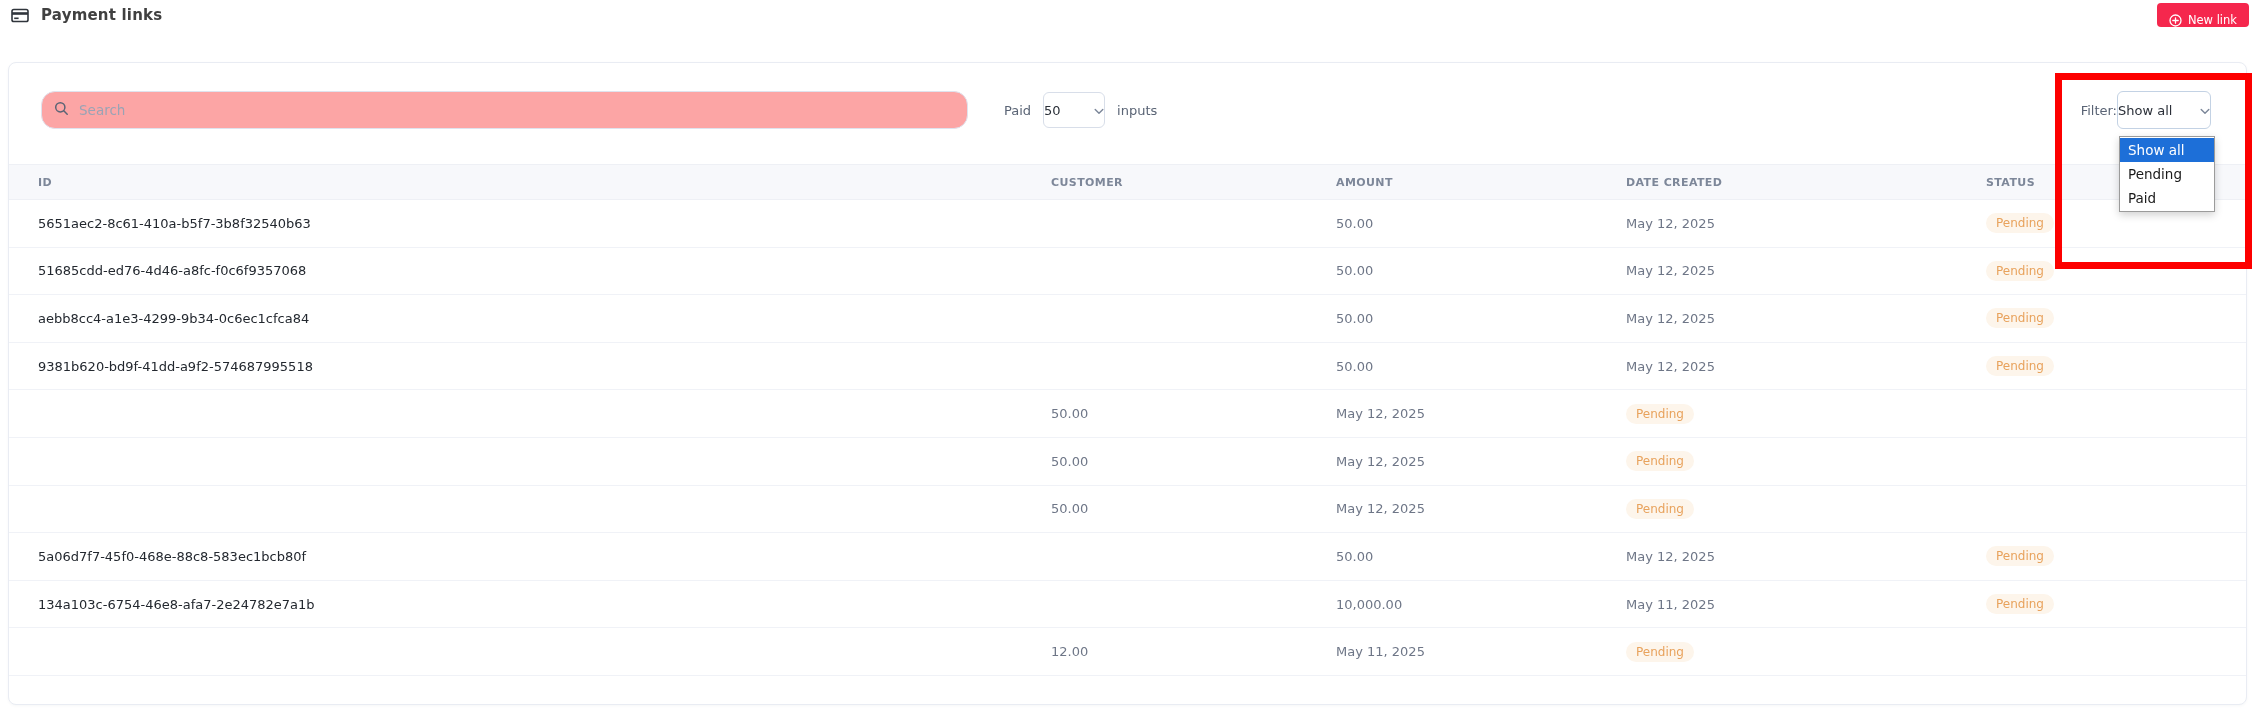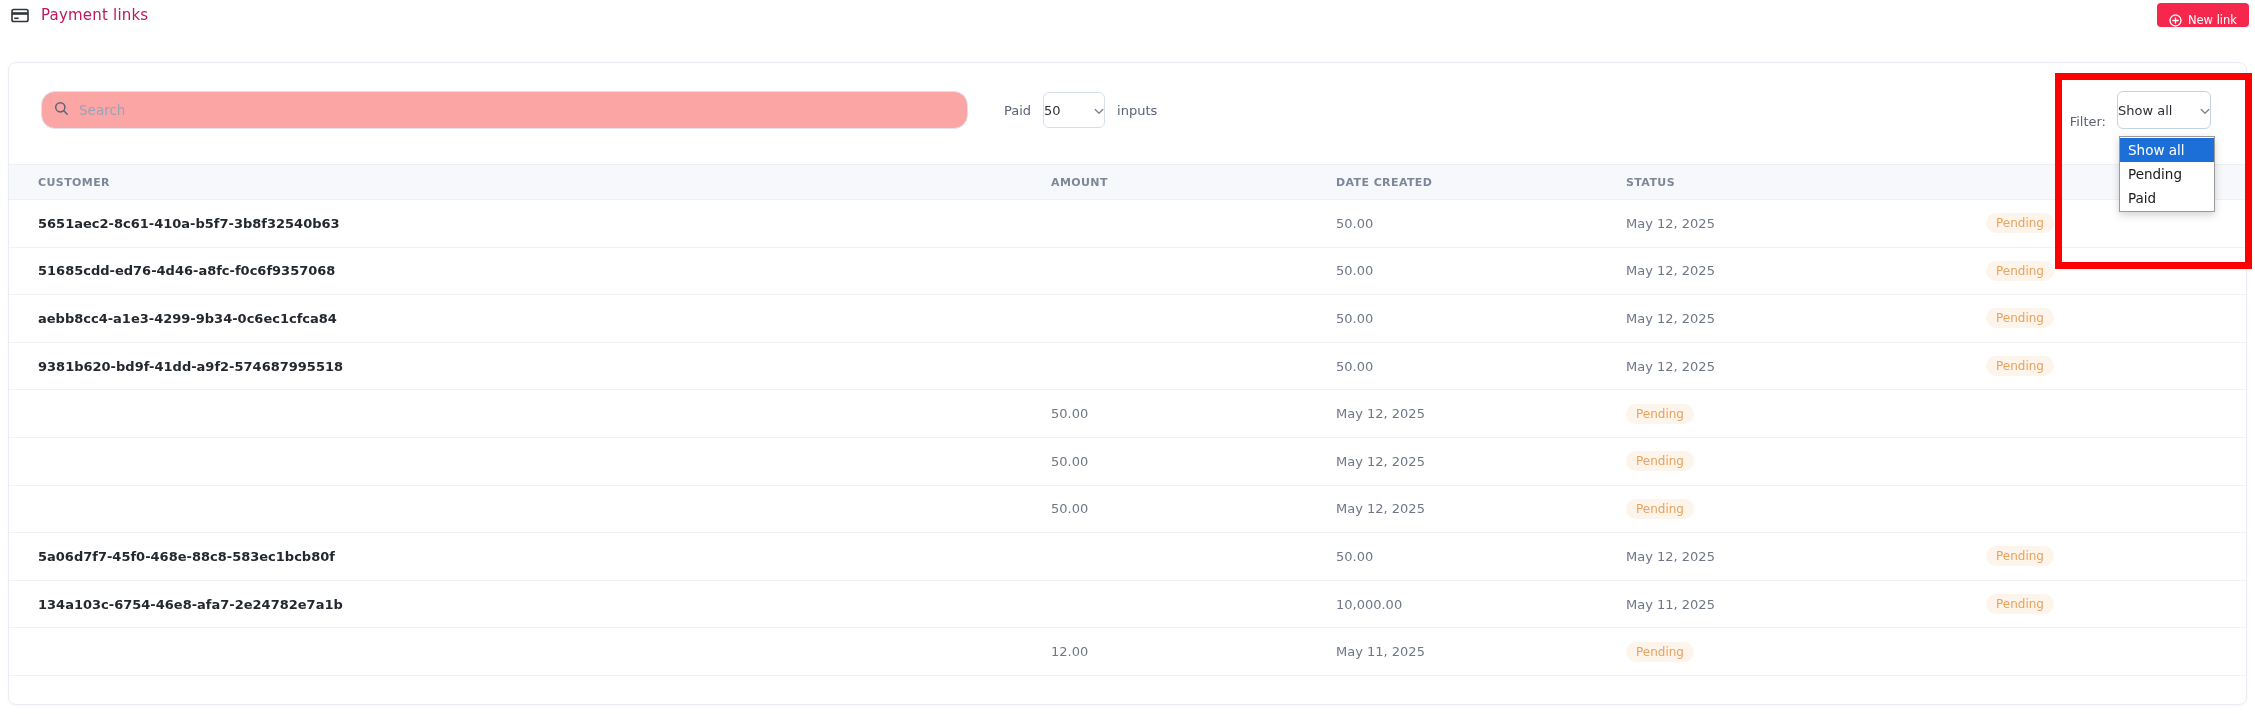--- a/index.html
+++ b/index.html
@@ -4,21 +4,21 @@
 <style>
   * { margin:0; padding:0; box-sizing:border-box; }
   html,body { width:2255px; height:714px; background:#ffffff; overflow:hidden;
               font-family:"DejaVu Sans","Liberation Sans",sans-serif; }
   .app { position:relative; width:2255px; height:714px; }
 
   
   .topbar { position:absolute; left:0; top:0; width:100%; height:32px; background:#fff; }
   .topbar-left { position:absolute; left:11px; top:6px; display:flex; align-items:center; gap:12px; }
   .cc-icon svg { display:block; }
-  .page-title { font-size:15px; font-weight:normal; color:#be185d; letter-spacing:.2px; }
+  .page-title { font-size:15px; font-weight:bold; color:#404040; letter-spacing:.2px; }
   .new-link-btn { position:absolute; right:6px; top:3px; height:24px; display:flex; align-items:flex-end;
                   gap:6px; padding:0 12px; background:#f5274d; border:none; border-radius:4px;
                   color:#fff; font-size:11.5px; font-family:inherit; cursor:pointer; }
   .new-link-btn svg { display:block; }
 
   
   .card { position:absolute; left:8px; top:62px; width:2239px; height:643px; background:#fff;
           border:1px solid #e9ecf3; border-radius:8px; box-shadow:0 1px 3px rgba(25,39,70,.04); }
 
   
@@ -27,34 +27,34 @@
                 padding:8px 12px; gap:10px; background:#fca5a5; }
   .search-box input { border:none; outline:none; flex:1; font-size:13.5px; color:#39404d;
                       font-family:inherit; background:transparent; }
   .search-box input::placeholder { color:#9aa3b5; }
   .show-group { position:absolute; left:995px; top:28px; height:38px; display:flex; align-items:center; gap:12px; }
   .ctrl-label { font-size:13px; color:#5a6475; }
   .select { height:36px; border:1px solid #d8dee9; border-radius:6px; background:#fff;
             display:flex; align-items:center; justify-content:space-between; padding:0 0;
             font-size:13px; color:#2a2f38; cursor:pointer; }
   .select-pagesize { width:62px; }
-  .filter-group { position:absolute; top:28px; right:35px; height:38px; display:flex; align-items:flex-end; gap:11px; }
+  .filter-group { position:absolute; top:28px; right:35px; height:38px; display:flex; align-items:center; }
   .select-filter { width:94px; height:38px; border-color:#c3d2e4; }
 
   
   .thead { position:absolute; left:0; top:101px; width:100%; height:36px; background:#f7f8fb;
            border-top:1px solid #eef0f5; border-bottom:1px solid #eef0f5;
            display:grid; grid-template-columns:1013px 285px 290px 360px auto;
            align-items:center; padding-left:29px; }
   .th { font-size:11px; font-weight:600; letter-spacing:.4px; color:#7d8799; text-transform:uppercase; }
   .tbody { position:absolute; left:0; top:137px; width:100%; }
   .trow { height:47.6px; display:grid; grid-template-columns:1013px 285px 290px 360px auto;
           align-items:center; padding-left:29px; border-bottom:1px solid #f0f2f7; }
   .cell { font-size:13px; color:#6e7687; }
-  .cell-id { font-weight:700; color:#23282f; font-size:13px; }
+  .cell-id { font-weight:400; color:#23282f; font-size:13px; }
   .pill { display:inline-block; font-size:12px; color:#e8a25c; background:#fdf5eb;
           padding:3px 10px; border-radius:10px; }
 
   
   .dropdown { position:absolute; left:2119px; top:136px; width:96px; background:#fff;
               border:1px solid #9b9b9b; box-shadow:0 3px 8px rgba(0,0,0,.18); z-index:20; padding:1px 0; }
   .opt { font-size:13.5px; color:#1a1a1a; padding:3px 8px; line-height:18px; cursor:pointer; }
   .opt.selected { background:#1d6fd8; color:#fff; }
 
   
@@ -119,20 +119,21 @@
         <span>Show all</span>
         <span>
           <svg width="10" height="7" viewBox="0 0 10 7" fill="none">
             <path d="M1.2 1.4 L5 5.2 L8.8 1.4" stroke="#7b8699" stroke-width="1.4" stroke-linecap="round" stroke-linejoin="round"></path>
           </svg>
         </span>
       </div>
     </div>
 
     <div class="thead">
+      <div class="th">ID</div>
       <div class="th">CUSTOMER</div>
       <div class="th">AMOUNT</div>
       <div class="th">DATE CREATED</div>
       <div class="th">STATUS</div>
     </div>
 
     <div class="tbody" id="tbody">
   <div class="trow">
     <div class="cell cell-id">5651aec2-8c61-410a-b5f7-3b8f32540b63</div>
     <div class="cell"></div>

